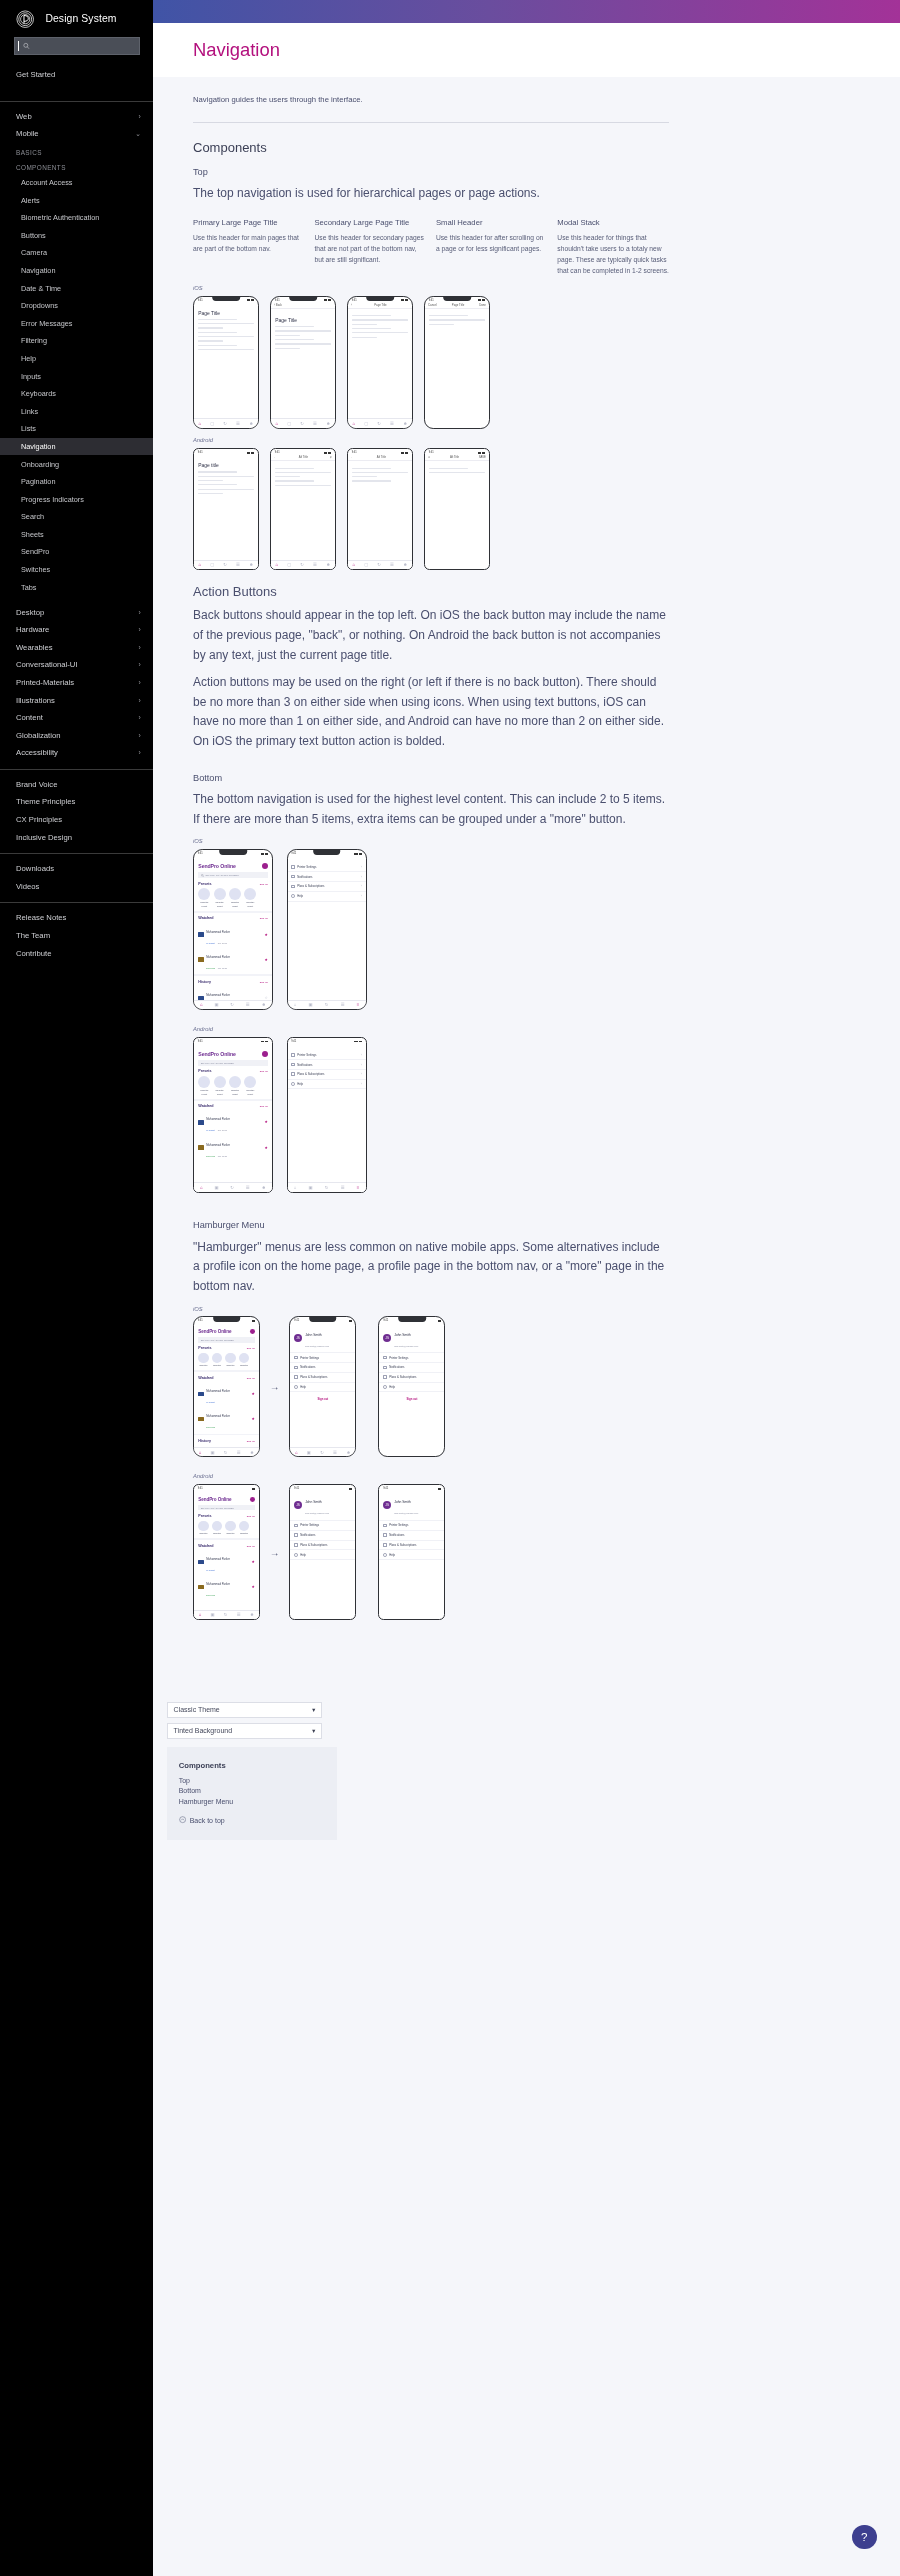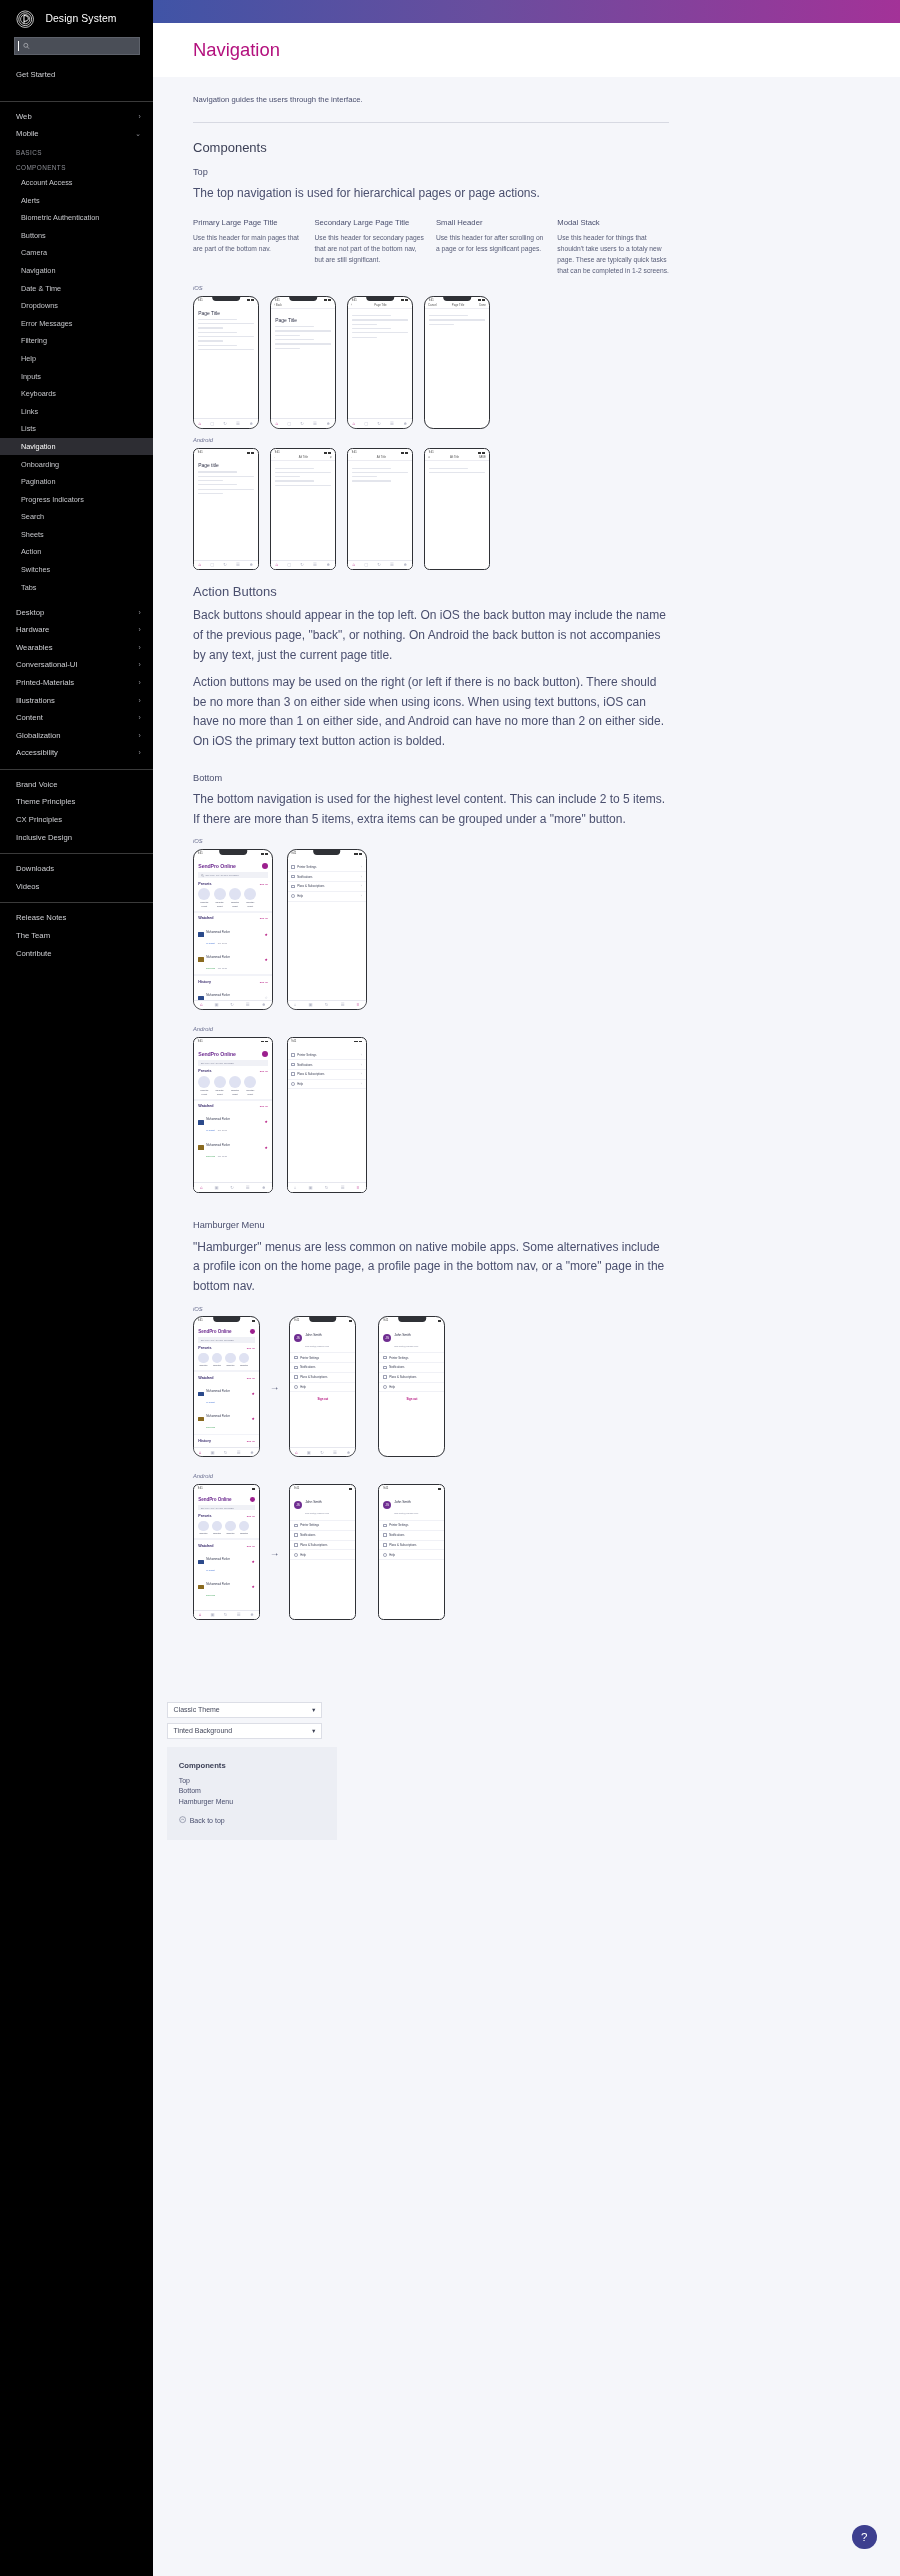--- a/index.html
+++ b/index.html
@@ -254,21 +254,21 @@
     <div class="nav-item lvl2">
         <span>Progress Indicators</span>
       </div>
     <div class="nav-item lvl2">
         <span>Search</span>
       </div>
     <div class="nav-item lvl2">
         <span>Sheets</span>
       </div>
     <div class="nav-item lvl2">
-        <span>Action</span>
+        <span>SendPro</span>
       </div>
     <div class="nav-item lvl2">
         <span>Switches</span>
       </div>
     <div class="nav-item lvl2">
         <span>Tabs</span>
       </div>
   </div>
 
   <div style="height:7.3px"></div>

